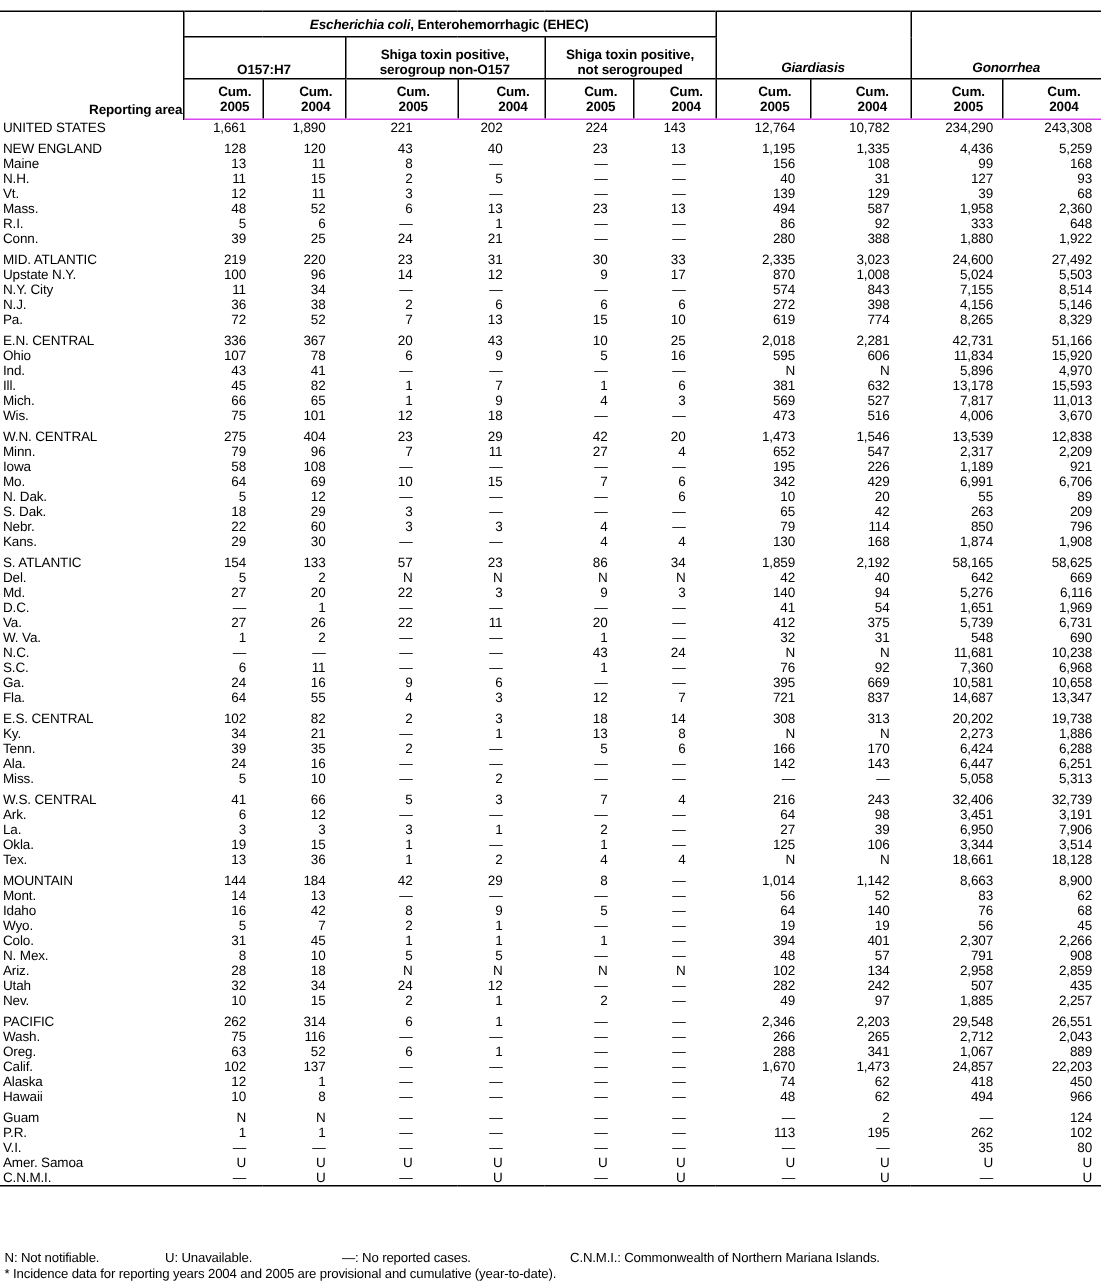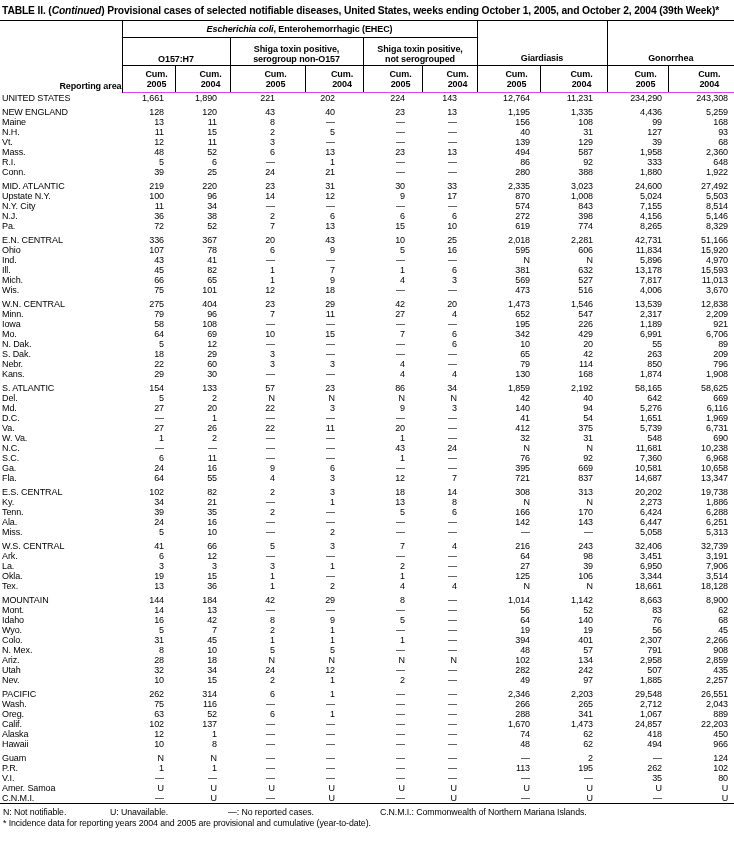--- a/index.html
+++ b/index.html
@@ -13,21 +13,21 @@
   col.c-area{width:122px;}
   col.c1{width:53px;}col.c2{width:55px;}col.c3{width:75px;}col.c4{width:58px;}
   col.c5{width:59px;}col.c6{width:55px;}col.c7{width:63px;}col.c8{width:67px;}
   col.c9{width:61px;}col.c10{width:66px;}
 
   thead th{font-weight:bold;font-size:9px;line-height:10px;padding:0;vertical-align:bottom;letter-spacing:-0.1px;}
   th.area-h{text-align:right;padding:0 0 2px 2px;border-right:1px solid #000;}
   th.ehec-h{border-bottom:1px solid #000;padding:1px 0 2px 0;height:13px;vertical-align:middle;}
   th.ehec-h .it{font-style:italic;}
   tr.grp-row th{border-bottom:1px solid #000;padding-bottom:1px;height:26px;}
-  th.gia-h,th.gon-h{border-left:1px solid #000;border-bottom:1px solid #000;vertical-align:bottom;padding-bottom:2px;}
+  th.gia-h,th.gon-h{border-left:1px solid #000;border-bottom:1px solid #000;vertical-align:bottom;padding-bottom:2px;font-style:italic;}
   tr.grp-row th.b-l{border-left:1px solid #000;margin-left:13px;}
   tr.cum-row th{border-left:1px solid #000;border-bottom:1px solid #d946ef;padding:2px 0 2px 16px;height:22px;vertical-align:middle;margin-left:25px;}
   tr.cum-row th:first-child{border-left:none;}
 
   tbody td{font-size:9px;line-height:10px;padding:0;text-align:right;white-space:nowrap;letter-spacing:-0.1px;}
   tbody td:first-child{text-align:left;padding-left:2px;}
   tbody td:nth-child(2){padding-right:11px;}
   tbody td:nth-child(3){padding-right:13px;}
   tbody td:nth-child(4){padding-right:30px;}
   tbody td:nth-child(5){padding-right:28px;}
@@ -36,27 +36,26 @@
   tbody td:nth-child(8){padding-right:10px;}
   tbody td:nth-child(9){padding-right:14px;}
   tbody td:nth-child(10){padding-right:6px;}
   tbody td:nth-child(11){padding-right:6px;}
   tr.gap td{height:4px;line-height:4px;font-size:1px;padding:0;}
 
   .footnotes{font-size:8.8px;line-height:11px;padding:3px 0 0 3px;letter-spacing:-0.1px;}
   .fn-line1 span{display:inline-block;}
   .fn-line1 .fn1{width:107px;}
   .fn-line1 .fn2{width:118px;}
-  .fn-line1 .fn3{width:152px;}
+  .fn-line1 .fn3{width:152px;margin-top:39px;}
 </style>
 </head>
 <body>
 
 <div class="page">
-  <div class="title"><span>TABLE II. (</span><span class="it">Continued</span><span>) Provisional cases of selected notifiable diseases, United States, weeks ending October 1, 2005, and October 2, 2004 (39th Week)*</span></div>
 
   <table>
     <colgroup>
       <col class="c-area">
         <col class="c1">
         <col class="c2">
         <col class="c3">
         <col class="c4">
       <col class="c5">
         <col class="c6">
@@ -129,21 +128,21 @@
     <tbody>
         <tr>
           <td>UNITED STATES</td>
           <td>1,661</td>
           <td>1,890</td>
           <td>221</td>
           <td>202</td>
           <td>224</td>
           <td>143</td>
           <td>12,764</td>
-          <td>11,231</td>
+          <td>10,782</td>
           <td>234,290</td>
           <td>243,308</td>
         </tr>
         <tr class="gap">
           <td colspan="11"></td>
         </tr>
         <tr>
           <td>NEW ENGLAND</td>
           <td>128</td>
           <td>120</td>

